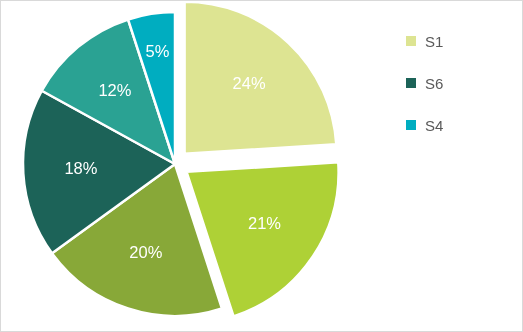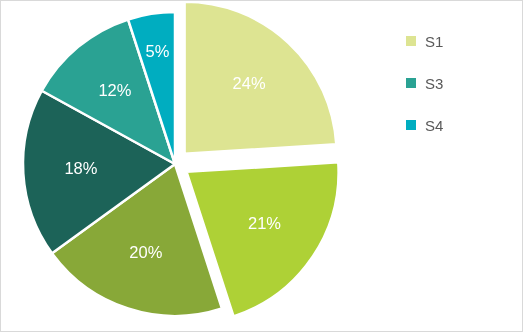--- a/index.html
+++ b/index.html
@@ -97,22 +97,22 @@
         <text x="156.40" y="51.90" class="slice-label" fill="#ffffff">5%</text>
       </svg>
   </div>
 
   <div id="legend">
       <div class="legend-item">
         <span class="legend-swatch" style="background: rgb(221, 228, 146);"></span>
         <span class="legend-label">S1</span>
       </div>
       <div class="legend-item">
-        <span class="legend-swatch" style="background: rgb(42, 162, 147);"></span>
-        <span class="legend-label">S3</span>
+        <span class="legend-swatch" style="background: rgb(28, 99, 88);"></span>
+        <span class="legend-label">S6</span>
       </div>
       <div class="legend-item">
         <span class="legend-swatch" style="background: rgb(0, 173, 192);"></span>
         <span class="legend-label">S4</span>
       </div>
     </div>
 
 </div>
 
 </body></html>

